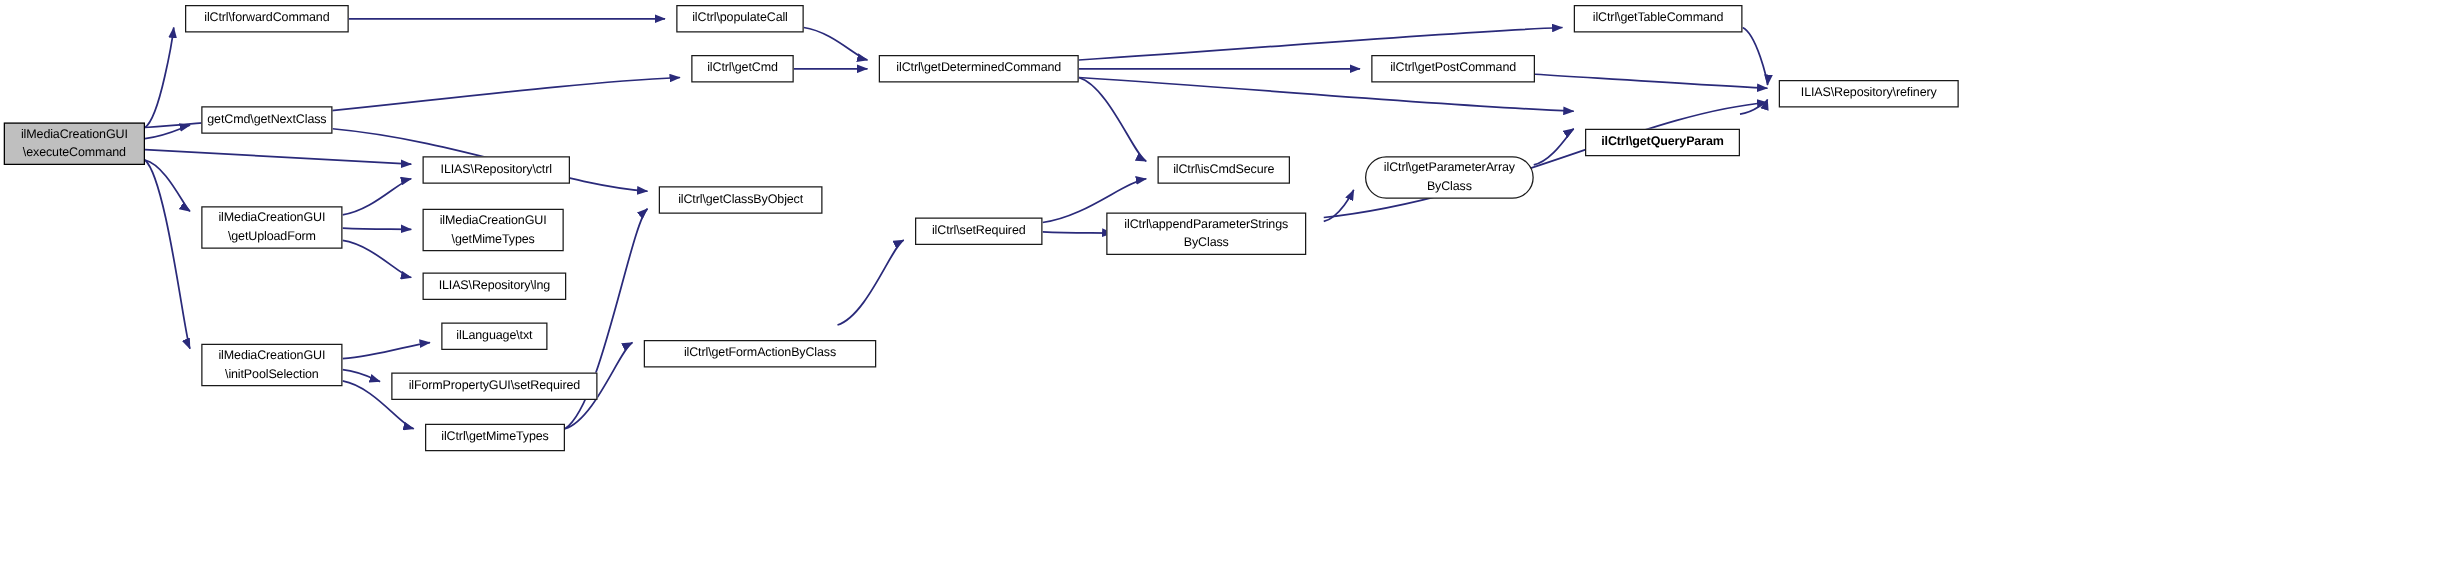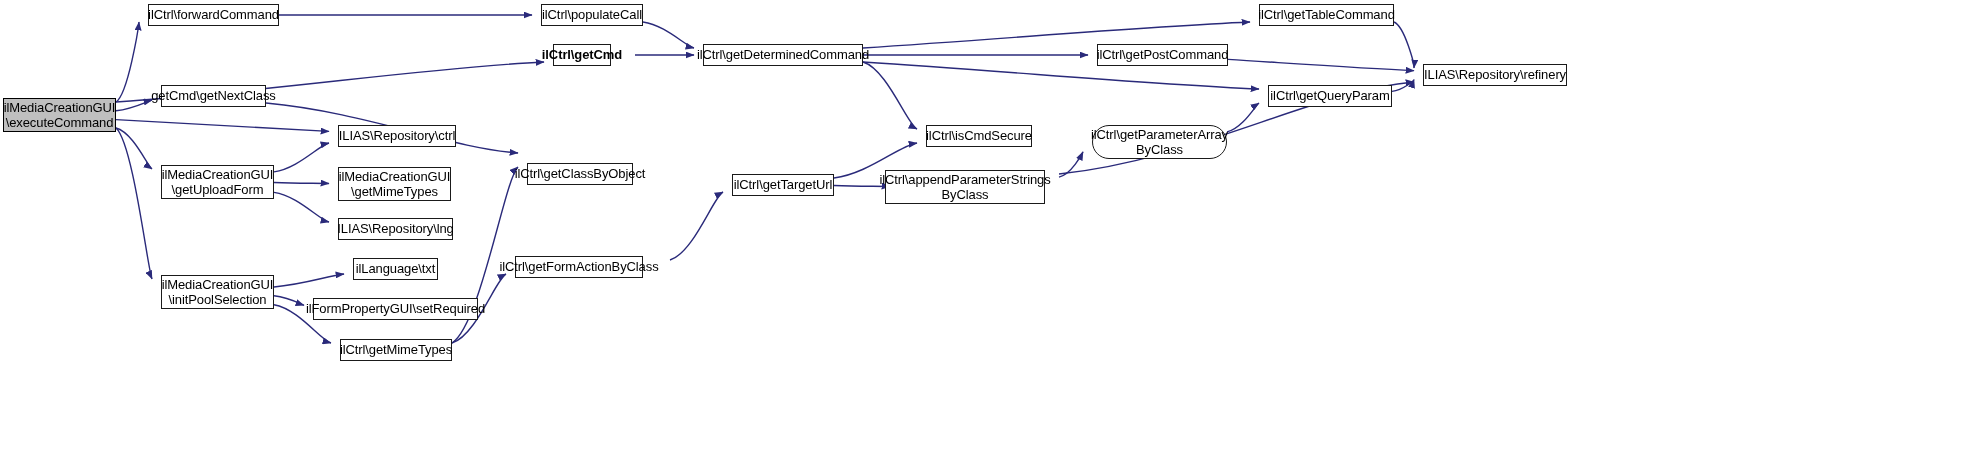--- a/index.html
+++ b/index.html
@@ -22,21 +22,21 @@
     width: 1969px;
     height: 459px;
     pointer-events: none;
   }
   .node {
     position: absolute;
     box-sizing: border-box;
     border: 1px solid #1a1a1a;
     background: #ffffff;
     color: #000000;
-    font-size: 13px;
+    font-size: 10px;
     line-height: 15.5px;
     display: flex;
     align-items: center;
     justify-content: center;
     text-align: center;
     white-space: pre;
     letter-spacing: -0.1px;
     z-index: 5;
   }
   .node.root {
@@ -97,29 +97,29 @@
       <div class="node" style="left: 161px; top: 165px; width: 113px; height: 34px;"><span>ilMediaCreationGUI
 \getUploadForm</span></div>
       <div class="node" style="left: 338px; top: 167px; width: 113px; height: 34px;"><span>ilMediaCreationGUI
 \getMimeTypes</span></div>
       <div class="node" style="left: 338px; top: 218px; width: 115px; height: 22px;"><span>ILIAS\Repository\lng</span></div>
       <div class="node" style="left: 161px; top: 275px; width: 113px; height: 34px;"><span>ilMediaCreationGUI
 \initPoolSelection</span></div>
       <div class="node" style="left: 353px; top: 258px; width: 85px; height: 22px; text-align: center;"><span>ilLanguage\txt</span></div>
       <div class="node" style="left: 313px; top: 298px; width: 165px; height: 22px;"><span>ilFormPropertyGUI\setRequired</span></div>
       <div class="node" style="left: 340px; top: 339px; width: 112px; height: 22px;"><span>ilCtrl\getMimeTypes</span></div>
-      <div class="node" style="left: 527px; top: 149px; width: 106px; height: 22px; margin-top: 14px;"><span>ilCtrl\getClassByObject</span></div>
-      <div class="node" style="left: 515px; top: 256px; width: 128px; height: 22px;"><span>ilCtrl\getFormActionByClass</span></div>
+      <div class="node" style="left: 527px; top: 149px; width: 131px; height: 22px;"><span>ilCtrl\getClassByObject</span></div>
+      <div class="node" style="left: 515px; top: 272px; width: 186px; height: 22px;"><span>ilCtrl\getFormActionByClass</span></div>
       <div class="node" style="left: 541px; top: 4px; width: 102px; height: 22px;"><span>ilCtrl\populateCall</span></div>
-      <div class="node" style="left: 553px; top: 44px; width: 58px; height: 22px; font-weight: bold;"><span>ilCtrl\getCmd</span></div>
+      <div class="node" style="left: 553px; top: 44px; width: 82px; height: 22px;"><span>ilCtrl\getCmd</span></div>
       <div class="node" style="left: 703px; top: 44px; width: 160px; height: 22px;"><span>ilCtrl\getDeterminedCommand</span></div>
       <div class="node" style="left: 926px; top: 125px; width: 106px; height: 22px;"><span>ilCtrl\isCmdSecure</span></div>
-      <div class="node" style="left: 732px; top: 174px; width: 102px; height: 22px;"><span>ilCtrl\getTargetUrl</span></div>
+      <div class="node" style="left: 732px; top: 174px; width: 102px; height: 22px;"><span>ilCtrl\setRequired</span></div>
       <div class="node" style="left: 885px; top: 170px; width: 160px; height: 34px;"><span>ilCtrl\appendParameterStrings
 ByClass</span></div>
       <div class="node" style="left: 1092px; top: 125px; width: 135px; height: 34px; border-radius: 17px;"><span>ilCtrl\getParameterArray
 ByClass</span></div>
       <div class="node" style="left: 1097px; top: 44px; width: 131px; height: 22px;"><span>ilCtrl\getPostCommand</span></div>
-      <div class="node" style="left: 1268px; top: 85px; width: 124px; height: 22px;"><span>ilCtrl\getQueryParam</span></div>
+      <div class="node" style="left: 1268px; top: 103px; width: 124px; height: 22px; font-weight: bold;"><span>ilCtrl\getQueryParam</span></div>
       <div class="node" style="left: 1259px; top: 4px; width: 135px; height: 22px;"><span>ilCtrl\getTableCommand</span></div>
       <div class="node" style="left: 1423px; top: 64px; width: 144px; height: 22px;"><span>ILIAS\Repository\refinery</span></div>
     </div>
 </div>
 
 </body></html>

